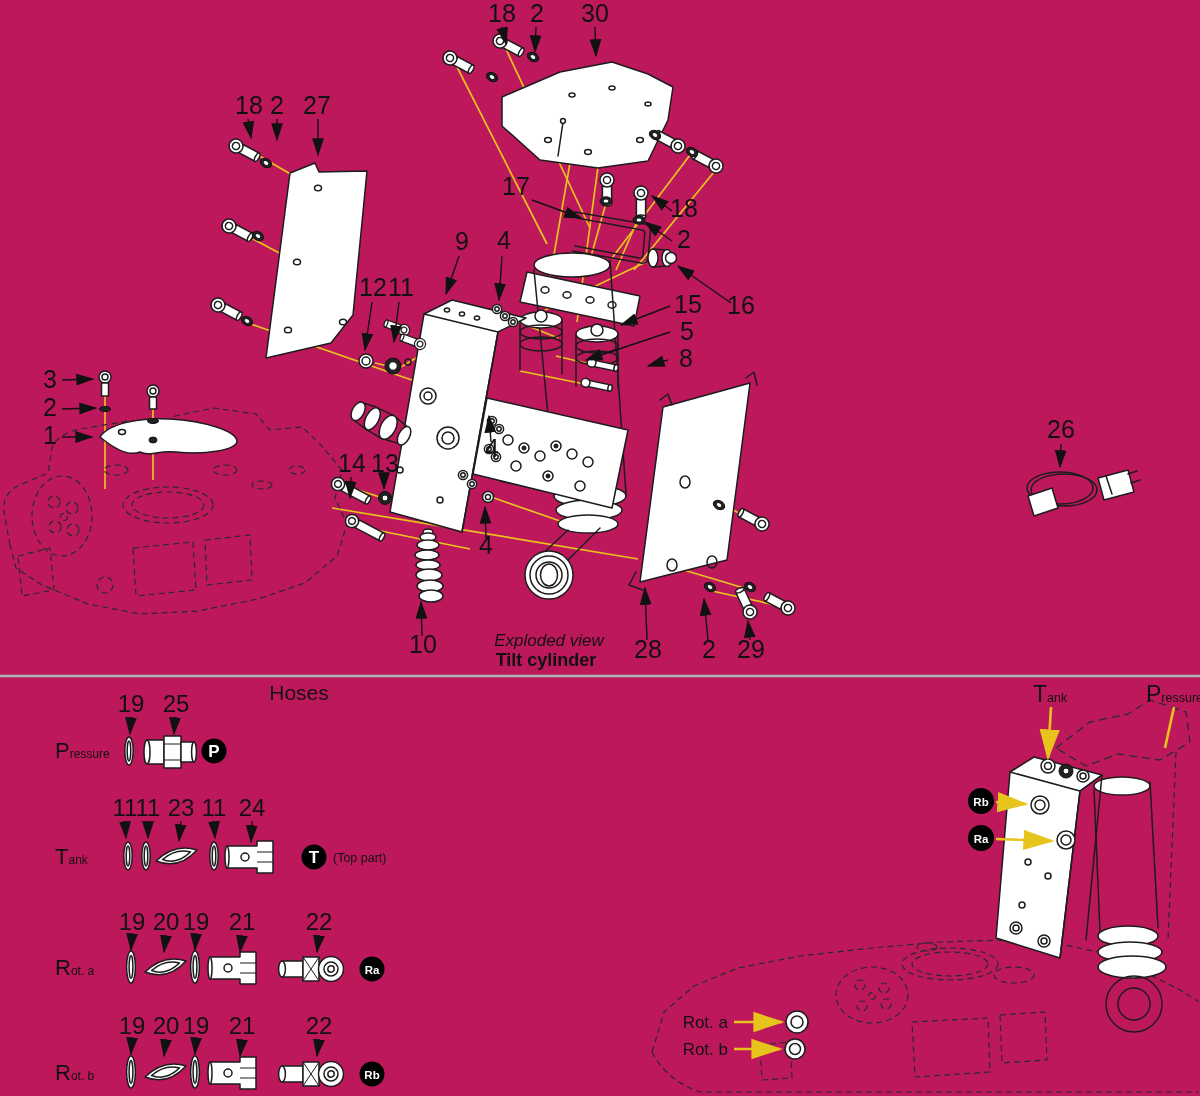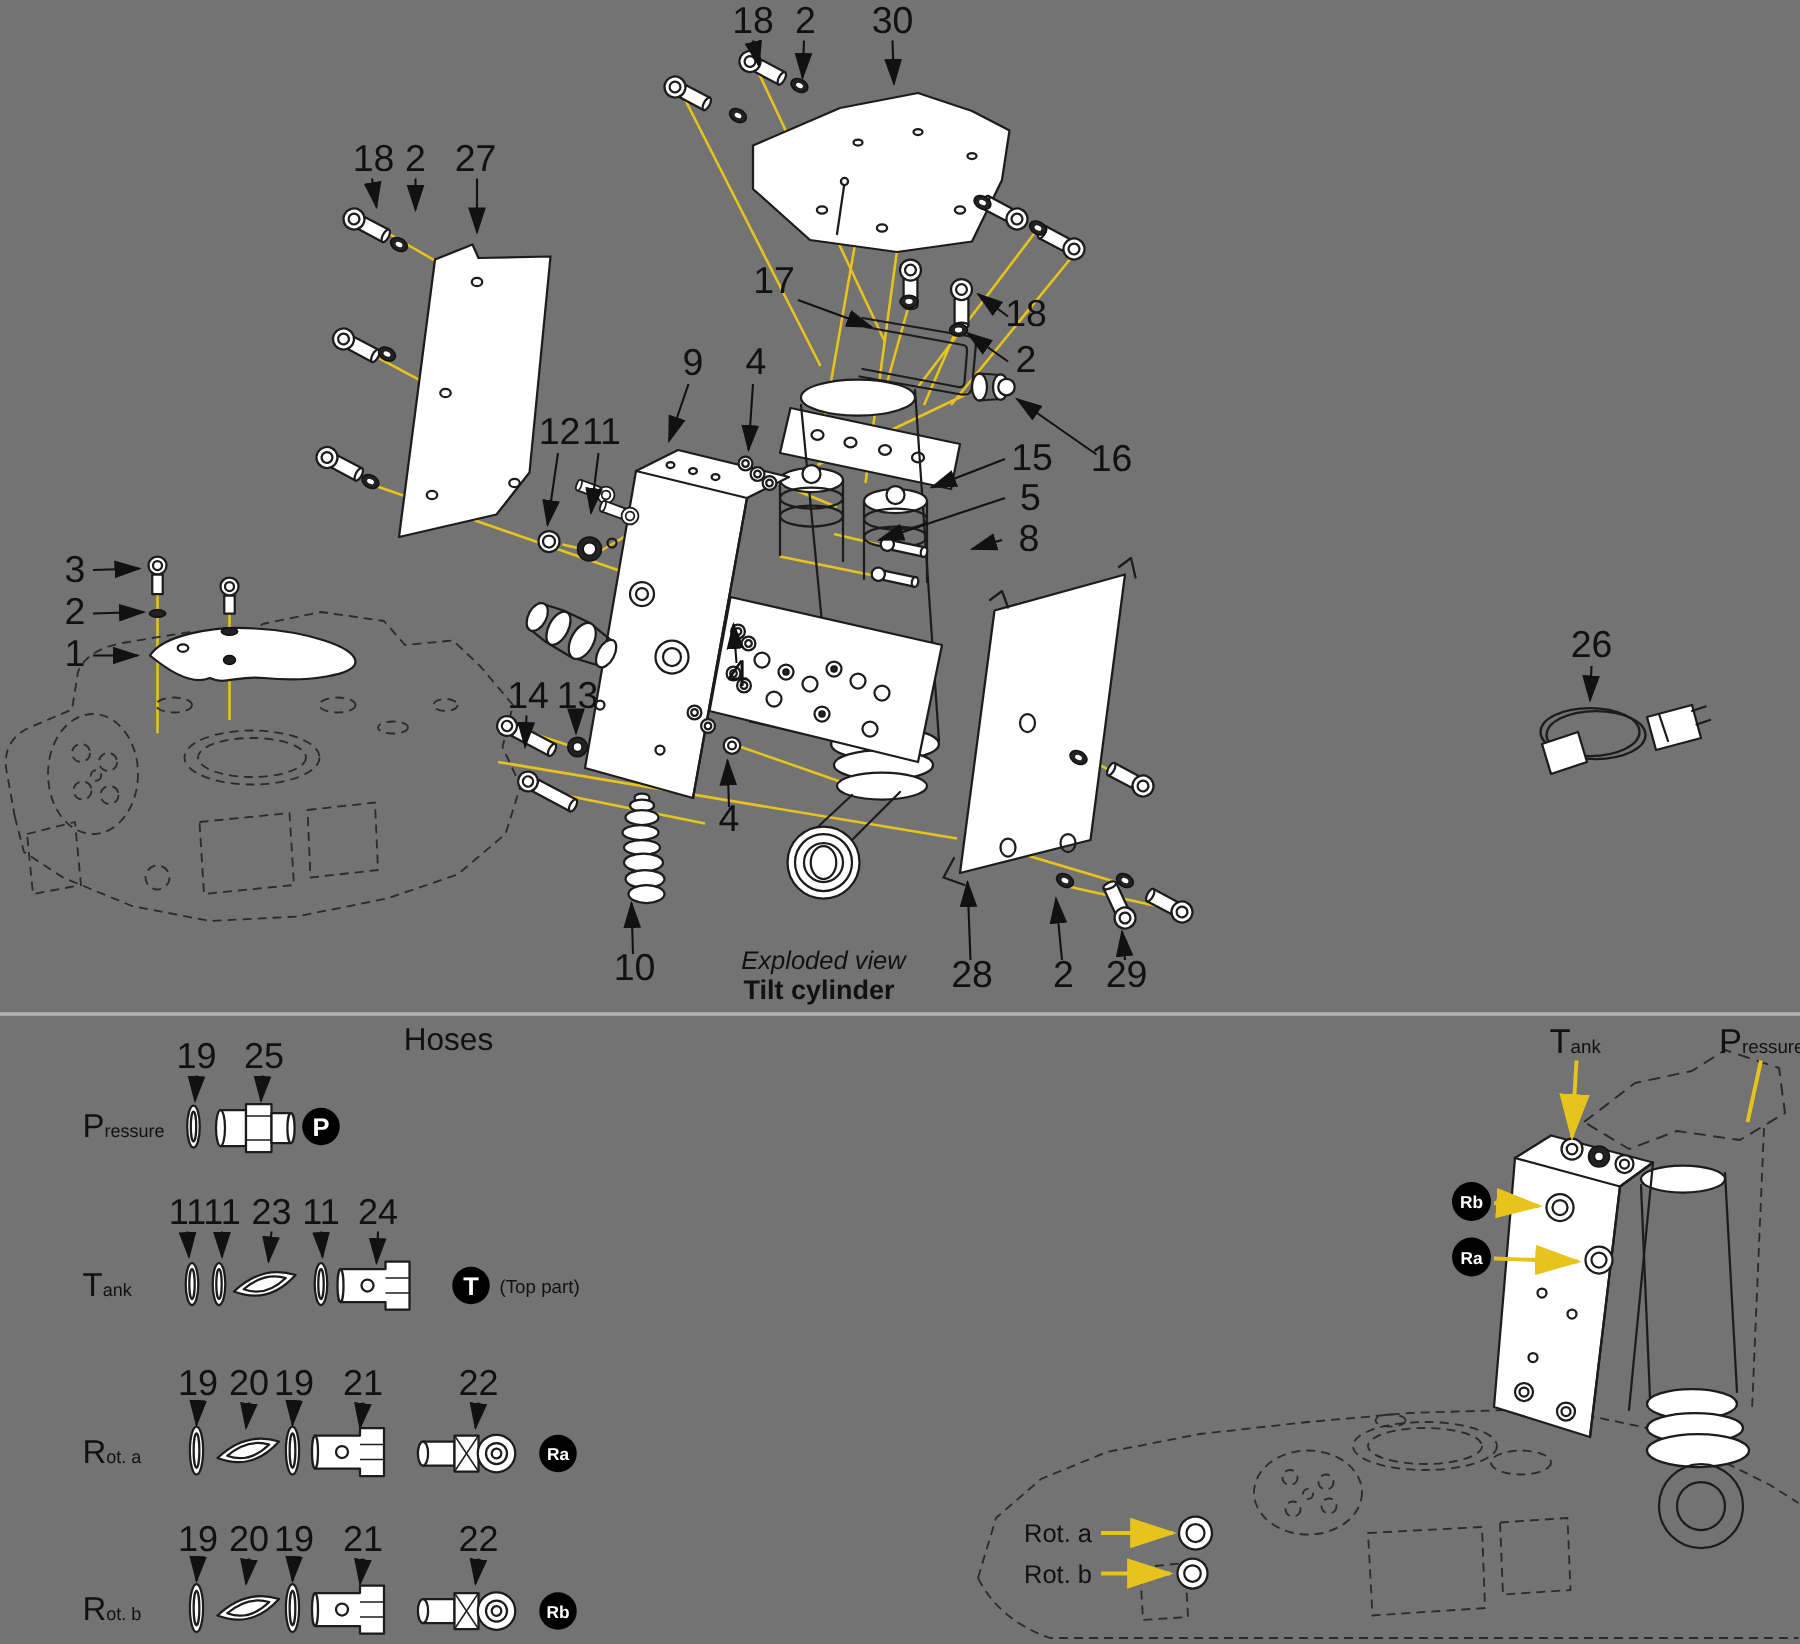--- a/index.html
+++ b/index.html
@@ -1,16 +1,16 @@
 <!DOCTYPE html>
 <html><head>
 <meta charset="utf-8">
 <style>
   html,body{margin:0;padding:0;background:#fff;}
-  #canvas{position:relative;width:1200px;height:1096px;background:#737373;overflow:hidden;
+  #canvas{position:relative;width:1200px;height:1096px;background:#be185d;overflow:hidden;
           font-family:"Liberation Sans",sans-serif;}
   svg{display:block}
   .s   {stroke:#1c1c1c;stroke-width:1.5;fill:none;stroke-linejoin:round;stroke-linecap:round;}
   .sf  {stroke:#1c1c1c;stroke-width:1.5;fill:#fff;stroke-linejoin:round;stroke-linecap:round;}
   .thin{stroke:#1c1c1c;stroke-width:1;fill:none;}
   .dash{stroke:#2a2a2a;stroke-width:1.2;fill:none;stroke-dasharray:6 4;stroke-linejoin:round;}
   .dash2{stroke:#2a2a2a;stroke-width:1.3;fill:none;stroke-dasharray:8 5;stroke-linejoin:round;}
   .yl  {stroke:#e7c41c;stroke-width:1.7;fill:none;}
   .ylA {stroke:#e7c41c;stroke-width:2.6;fill:none;}
   .lead{stroke:#111;stroke-width:1.4;fill:none;}

